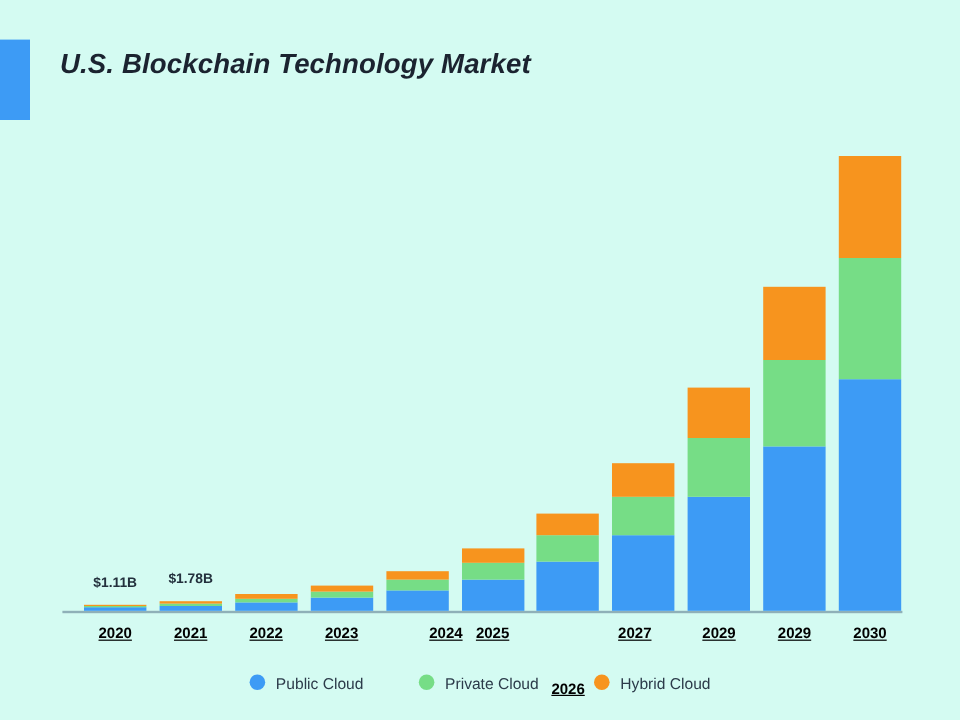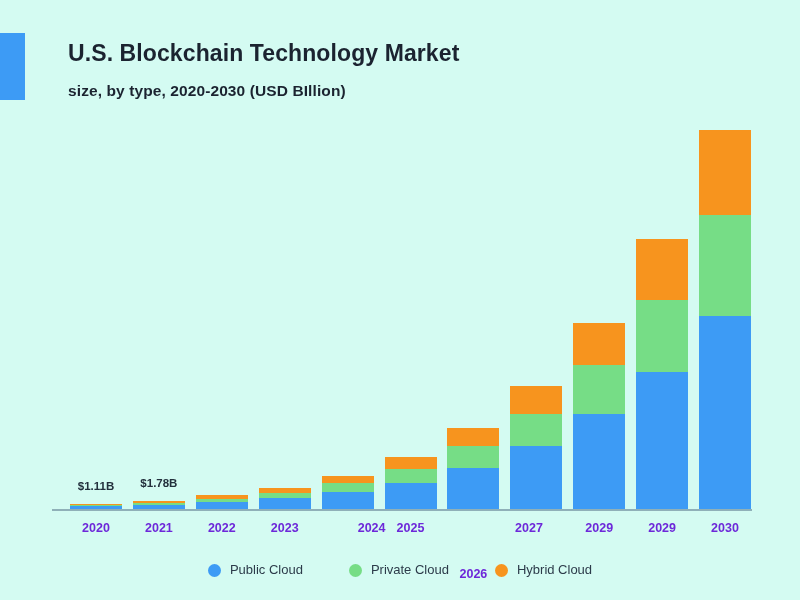--- a/index.html
+++ b/index.html
@@ -26,23 +26,24 @@
   #accent-bar {
     position: absolute;
     left: 0;
     top: 33px;
     width: 25px;
     height: 67px;
     background: #3d9bf5;
   }
   #title-block {
     position: absolute;
-    left: 68px;
+    left: 50px;
     top: 38px;
     width: 700px;
+    font-style: italic;
   }
   #chart-title {
     font-size: 23px;
     font-weight: 600;
     color: #1b2330;
     letter-spacing: 0.1px;
     line-height: 30px;
     margin: 0;
     white-space: nowrap;
   }
@@ -95,37 +96,38 @@
     white-space: nowrap;
   }
 
   .tick-label {
     position: absolute;
     top: 521px;
     width: 120px;
     text-align: center;
     font-size: 12.5px;
     font-weight: 700;
-    color: #6d28d9;
+    color: #000000;
+    text-decoration: underline;
   }
 
   
   #legend {
     position: absolute;
     left: 0;
     top: 562px;
     width: 800px;
     display: flex;
     justify-content: center;
     align-items: center;
     gap: 46px;
   }
   .legend-item {
     display: flex;
-    align-items: flex-end;
+    align-items: flex-start;
     gap: 9px;
   }
   .legend-dot {
     width: 13px;
     height: 13px;
     border-radius: 50%;
     display: block;
   }
   .legend-text {
     font-size: 13px;
@@ -133,21 +135,20 @@
     white-space: nowrap;
   }
 </style>
 </head>
 <body>
 
 <div id="header">
   <div id="accent-bar"></div>
   <div id="title-block">
     <div id="chart-title">U.S. Blockchain Technology Market</div>
-    <div id="chart-subtitle">size, by type, 2020-2030 (USD BIllion)</div>
   </div>
 </div>
 
 <div id="plot">
   <div id="axis-line"></div>
   <div id="bars-layer">
       <div class="bar-group" style="left: 70px; width: 52px; height: 5.22596px;">
         <div class="seg seg-public" style="bottom: 0px; height: 2.58944px; background: rgb(61, 155, 245);"></div>
         <div class="seg seg-private" style="bottom: 2.58944px; height: 1.41242px; background: rgb(118, 221, 134);"></div>
         <div class="seg seg-hybrid" style="bottom: 4.00186px; height: 1.2241px; background: rgb(247, 148, 30);"></div>

